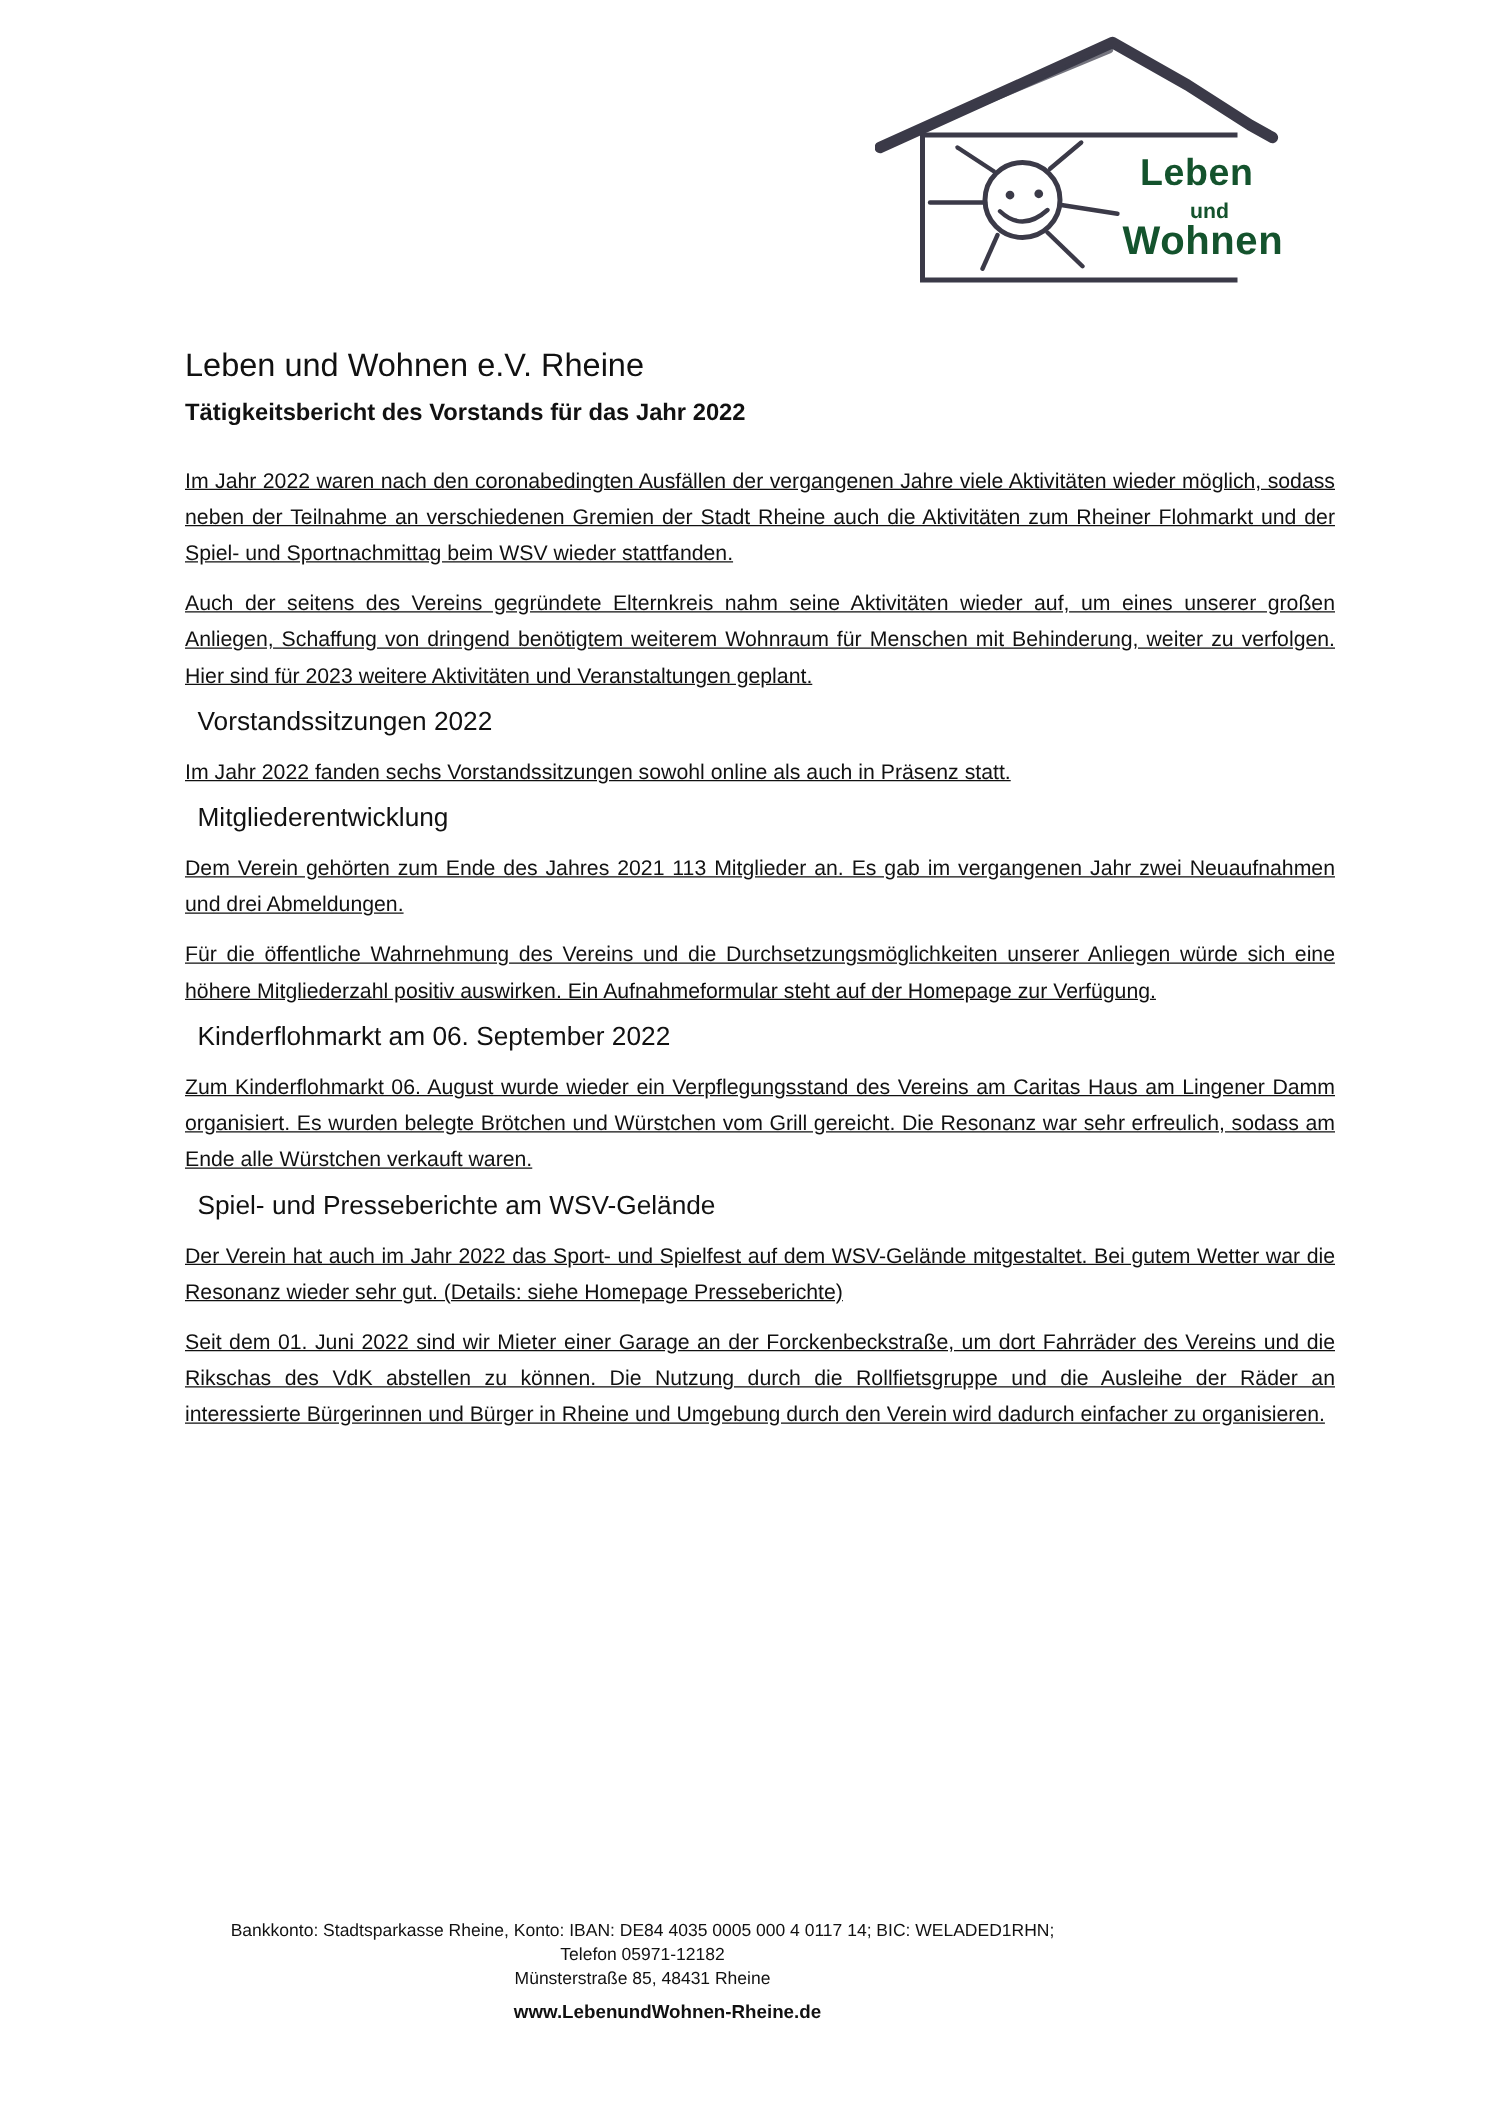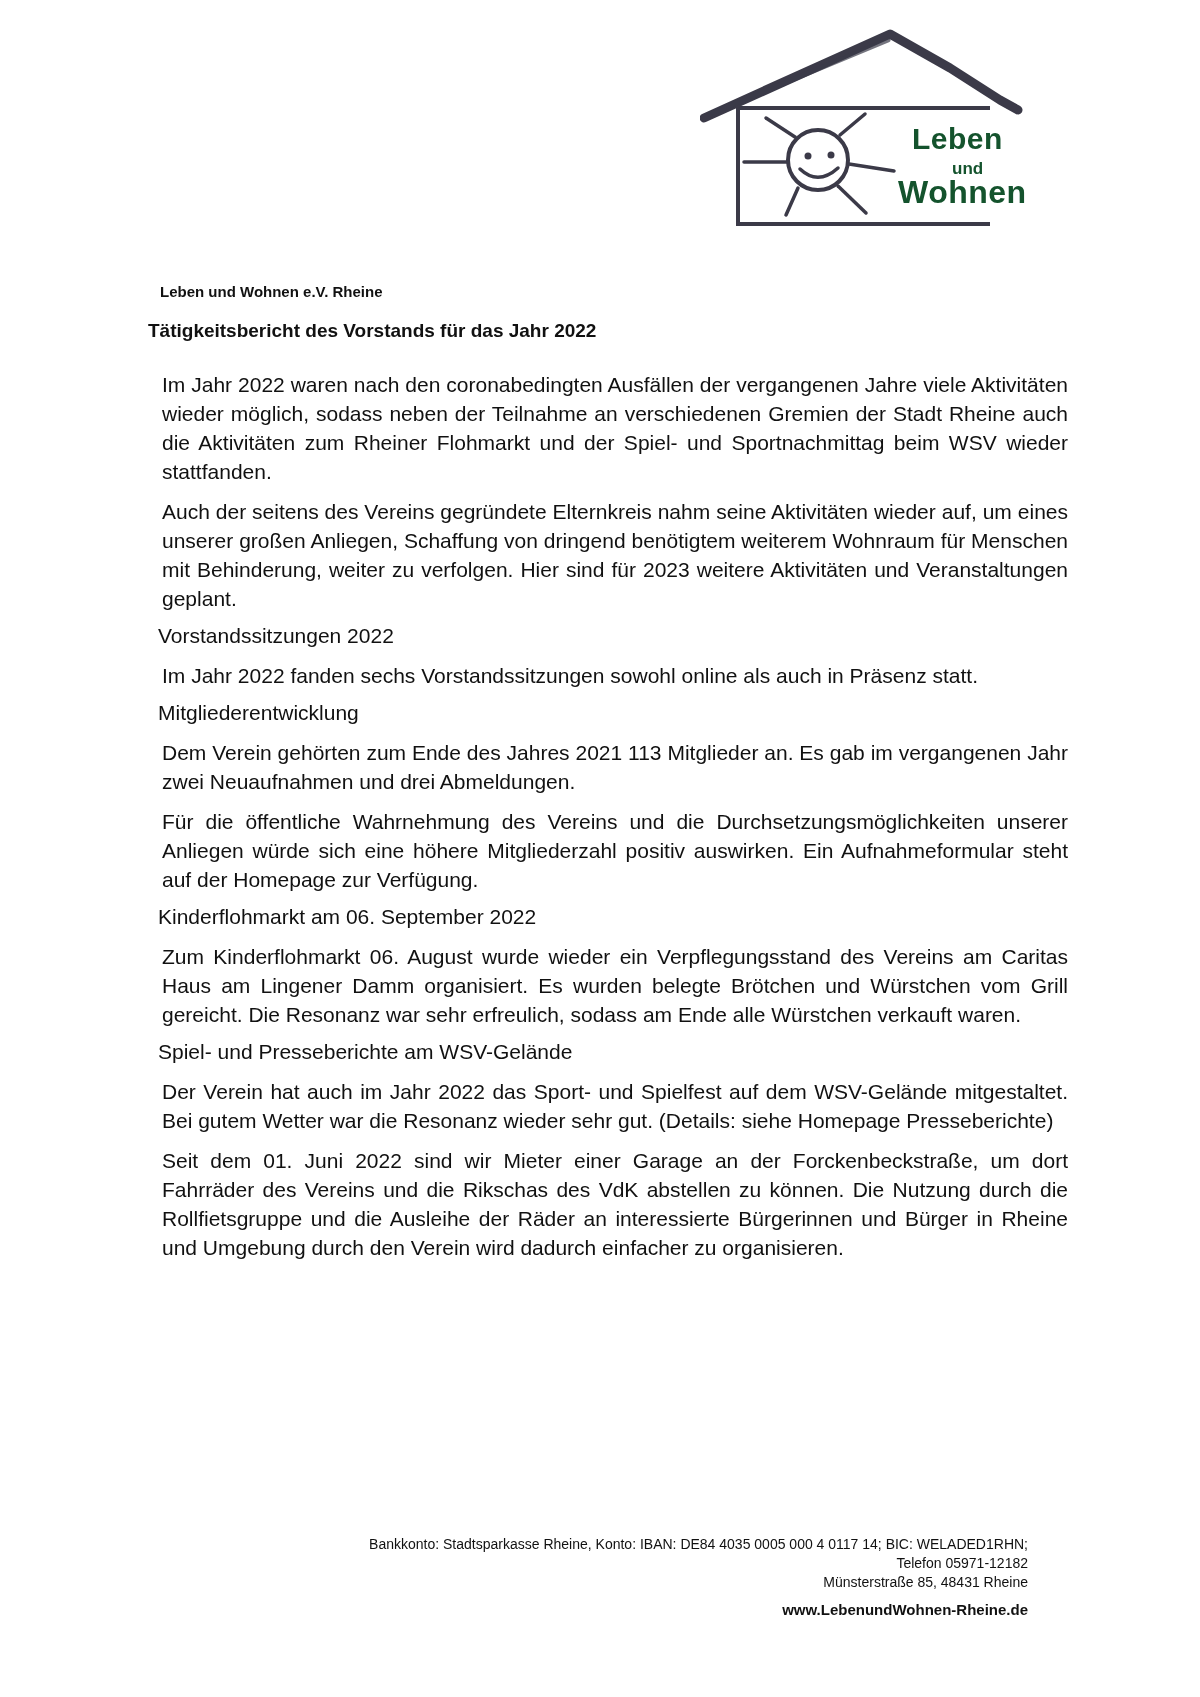--- a/index.html
+++ b/index.html
@@ -34,51 +34,52 @@
     .logo-und { left: 252px; top: 131px; font-size: 17px; }
     .logo-wohnen { left: 198px; top: 146px; font-size: 32px; letter-spacing: 0.5px; }
 
     .content {
       position: absolute;
       left: 148px;
       top: 280px;
       width: 920px;
     }
     .org-title {
-      font-size: 15px;
-      font-weight: bold;
-      margin: 0 0 15px 12px;
+      font-size: 26px;
+      font-weight: normal;
+      margin: 0 0 15px 0;
       line-height: 24px;
     }
     .report-title {
       font-size: 19px;
       font-weight: bold;
       margin: 0 0 27px 0;
       line-height: 24px;
     }
     h2.section {
       font-size: 21px;
       font-weight: normal;
       margin: 0 0 13px 10px;
       line-height: 24px;
     }
     p.body {
-      font-size: 21px;
+      font-size: 17px;
       line-height: 29px;
-      margin: 0 0 11px 14px;
+      margin: 0 0 11px 0;
       text-align: justify;
       hyphens: manual;
+      text-decoration: underline;
     }
 
     .footer {
       position: absolute;
       left: 0;
       width: 1028px;
       top: 1535px;
-      text-align: right;
+      text-align: center;
       font-size: 14px;
       line-height: 19px;
       color: #111111;
     }
     .footer .web {
       font-weight: bold;
       margin-top: 8px;
       font-size: 15px;
       margin-left: 40px;
     }

